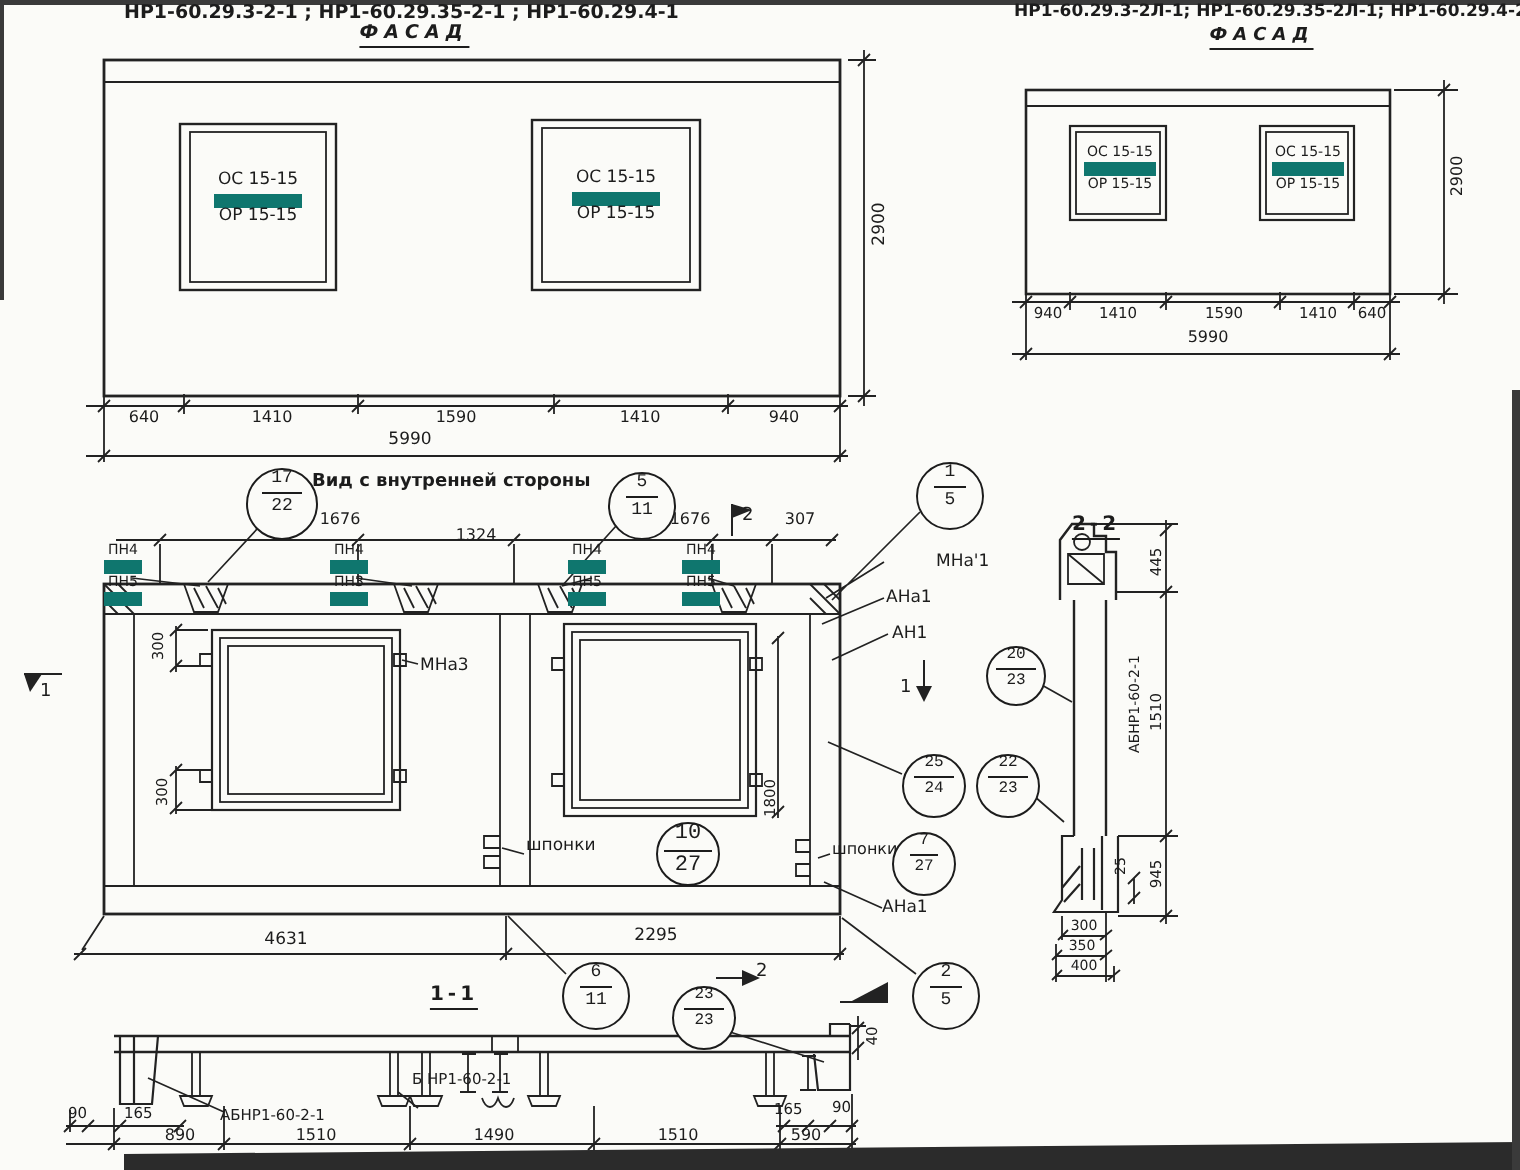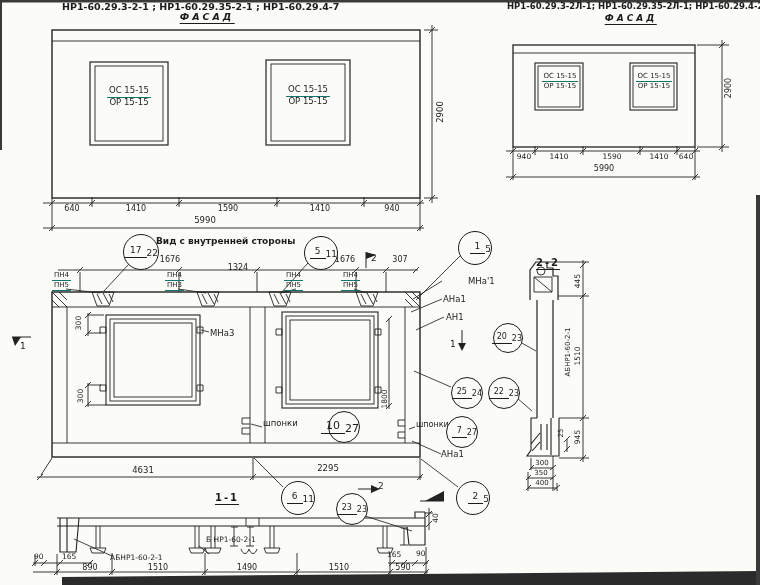--- a/index.html
+++ b/index.html
@@ -10,24 +10,24 @@
   .c{transform:translateX(-50%);}
   .r{transform:translate(-50%,-50%) rotate(-90deg);}
   .b{font-weight:bold;}
   .u{border-bottom:1px solid #1c1c1c;padding-bottom:1px;}
   .ls2{letter-spacing:3px;font-style:italic;}
   .ls1{letter-spacing:2px;}
   .fs7{font-size:7px;}.fs75{font-size:7.5px;}.fs85{font-size:8.5px;}
   .fs9{font-size:9px;}.fs95{font-size:9.5px;}.fs10{font-size:10px;}
   .frac{position:absolute;display:flex;flex-direction:column;align-items:center;line-height:1.15;}
   .frac span{display:block;}
-  .frac .fb{border-bottom:1px solid #0f766e;padding:0 2px 1px;}
+  .frac .fb{border-bottom:7px solid #0f766e;padding:0 2px 1px;}
   .callout{position:absolute;border:1.3px solid #1c1c1c;border-radius:50%;background:#fbfbf8;
-           display:flex;align-items:center;justify-content:flex-end;
-           font-size:9px;line-height:1;}
+           display:flex;flex-direction:column;align-items:center;justify-content:flex-start;
+           font-size:9px;line-height:1;font-family:Liberation Mono, monospace;}
   .callout .ct{border-bottom:1px solid #1c1c1c;padding:0 5px 2px;}
   .callout .cb{padding-top:2px;}
 </style>
 </head>
 <body>
 
 <div id="sheet">
 
 <svg width="760" height="585" viewBox="0 0 760 585">
   <g stroke="#222" fill="none" stroke-width="0.9">
@@ -132,21 +132,21 @@
   </g>
 
   <g>
     <rect x="0" y="0" width="760" height="2.5" fill="#3a3a3a"></rect>
     <rect x="0" y="0" width="2" height="150" fill="#3a3a3a"></rect>
     <polygon points="62,577 760,571 760,585 62,585" fill="#2b2b2b"></polygon>
     <rect x="756" y="195" width="4" height="390" fill="#3a3a3a"></rect>
   </g>
 </svg>
 
-<span class="t fs95 b" style="left:62px;top:2px;">НР1-60.29.3-2-1 ;    НР1-60.29.35-2-1 ;    НР1-60.29.4-7</span>
+<span class="t fs95 b" style="left:62px;top:2px;">НР1-60.29.3-2-1 ;    НР1-60.29.35-2-1 ;    НР1-60.29.4-1</span>
 <span class="t c u b fs95 ls2" style="left:207px;top:12px;">ФАСАД</span>
 <div class="frac fs85" style="left:104px;top:86px;width:50px;">
   <span class="fb">ОС 15-15</span>
   <span>ОР 15-15</span>
 </div>
 <div class="frac fs85" style="left:283px;top:85px;width:50px;">
   <span class="fb">ОС 15-15</span>
   <span>ОР 15-15</span>
 </div>
 <span class="t r fs85" style="left:440px;top:112px;">2900</span>

